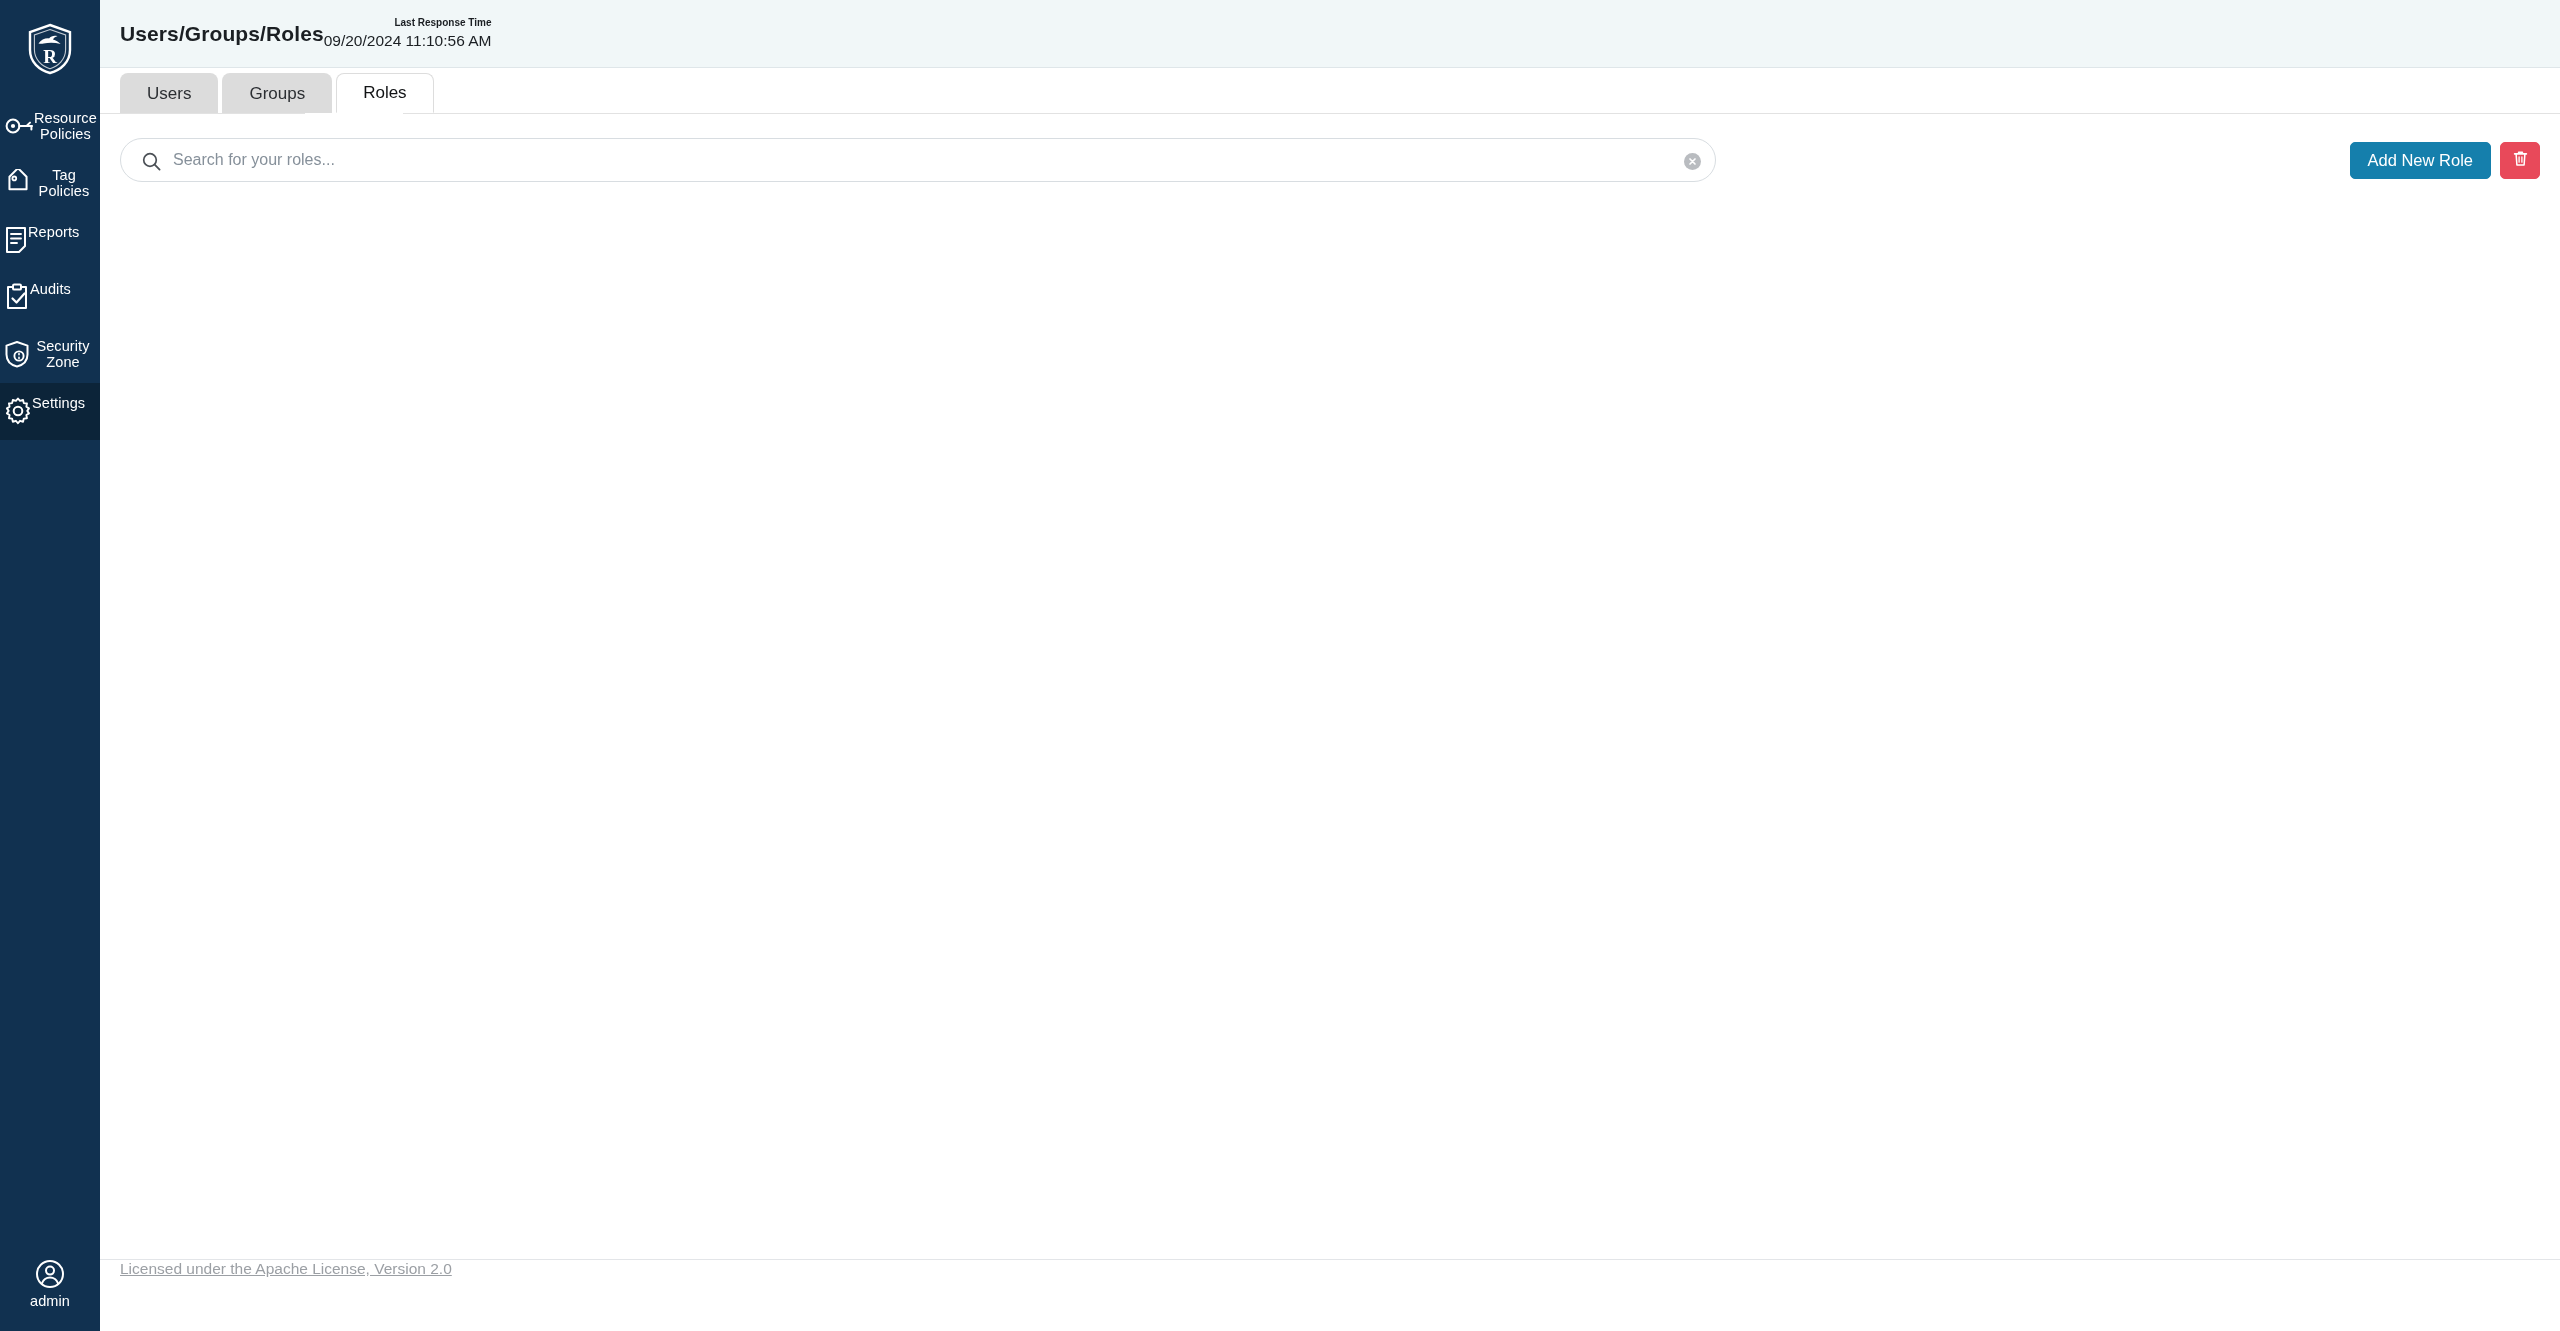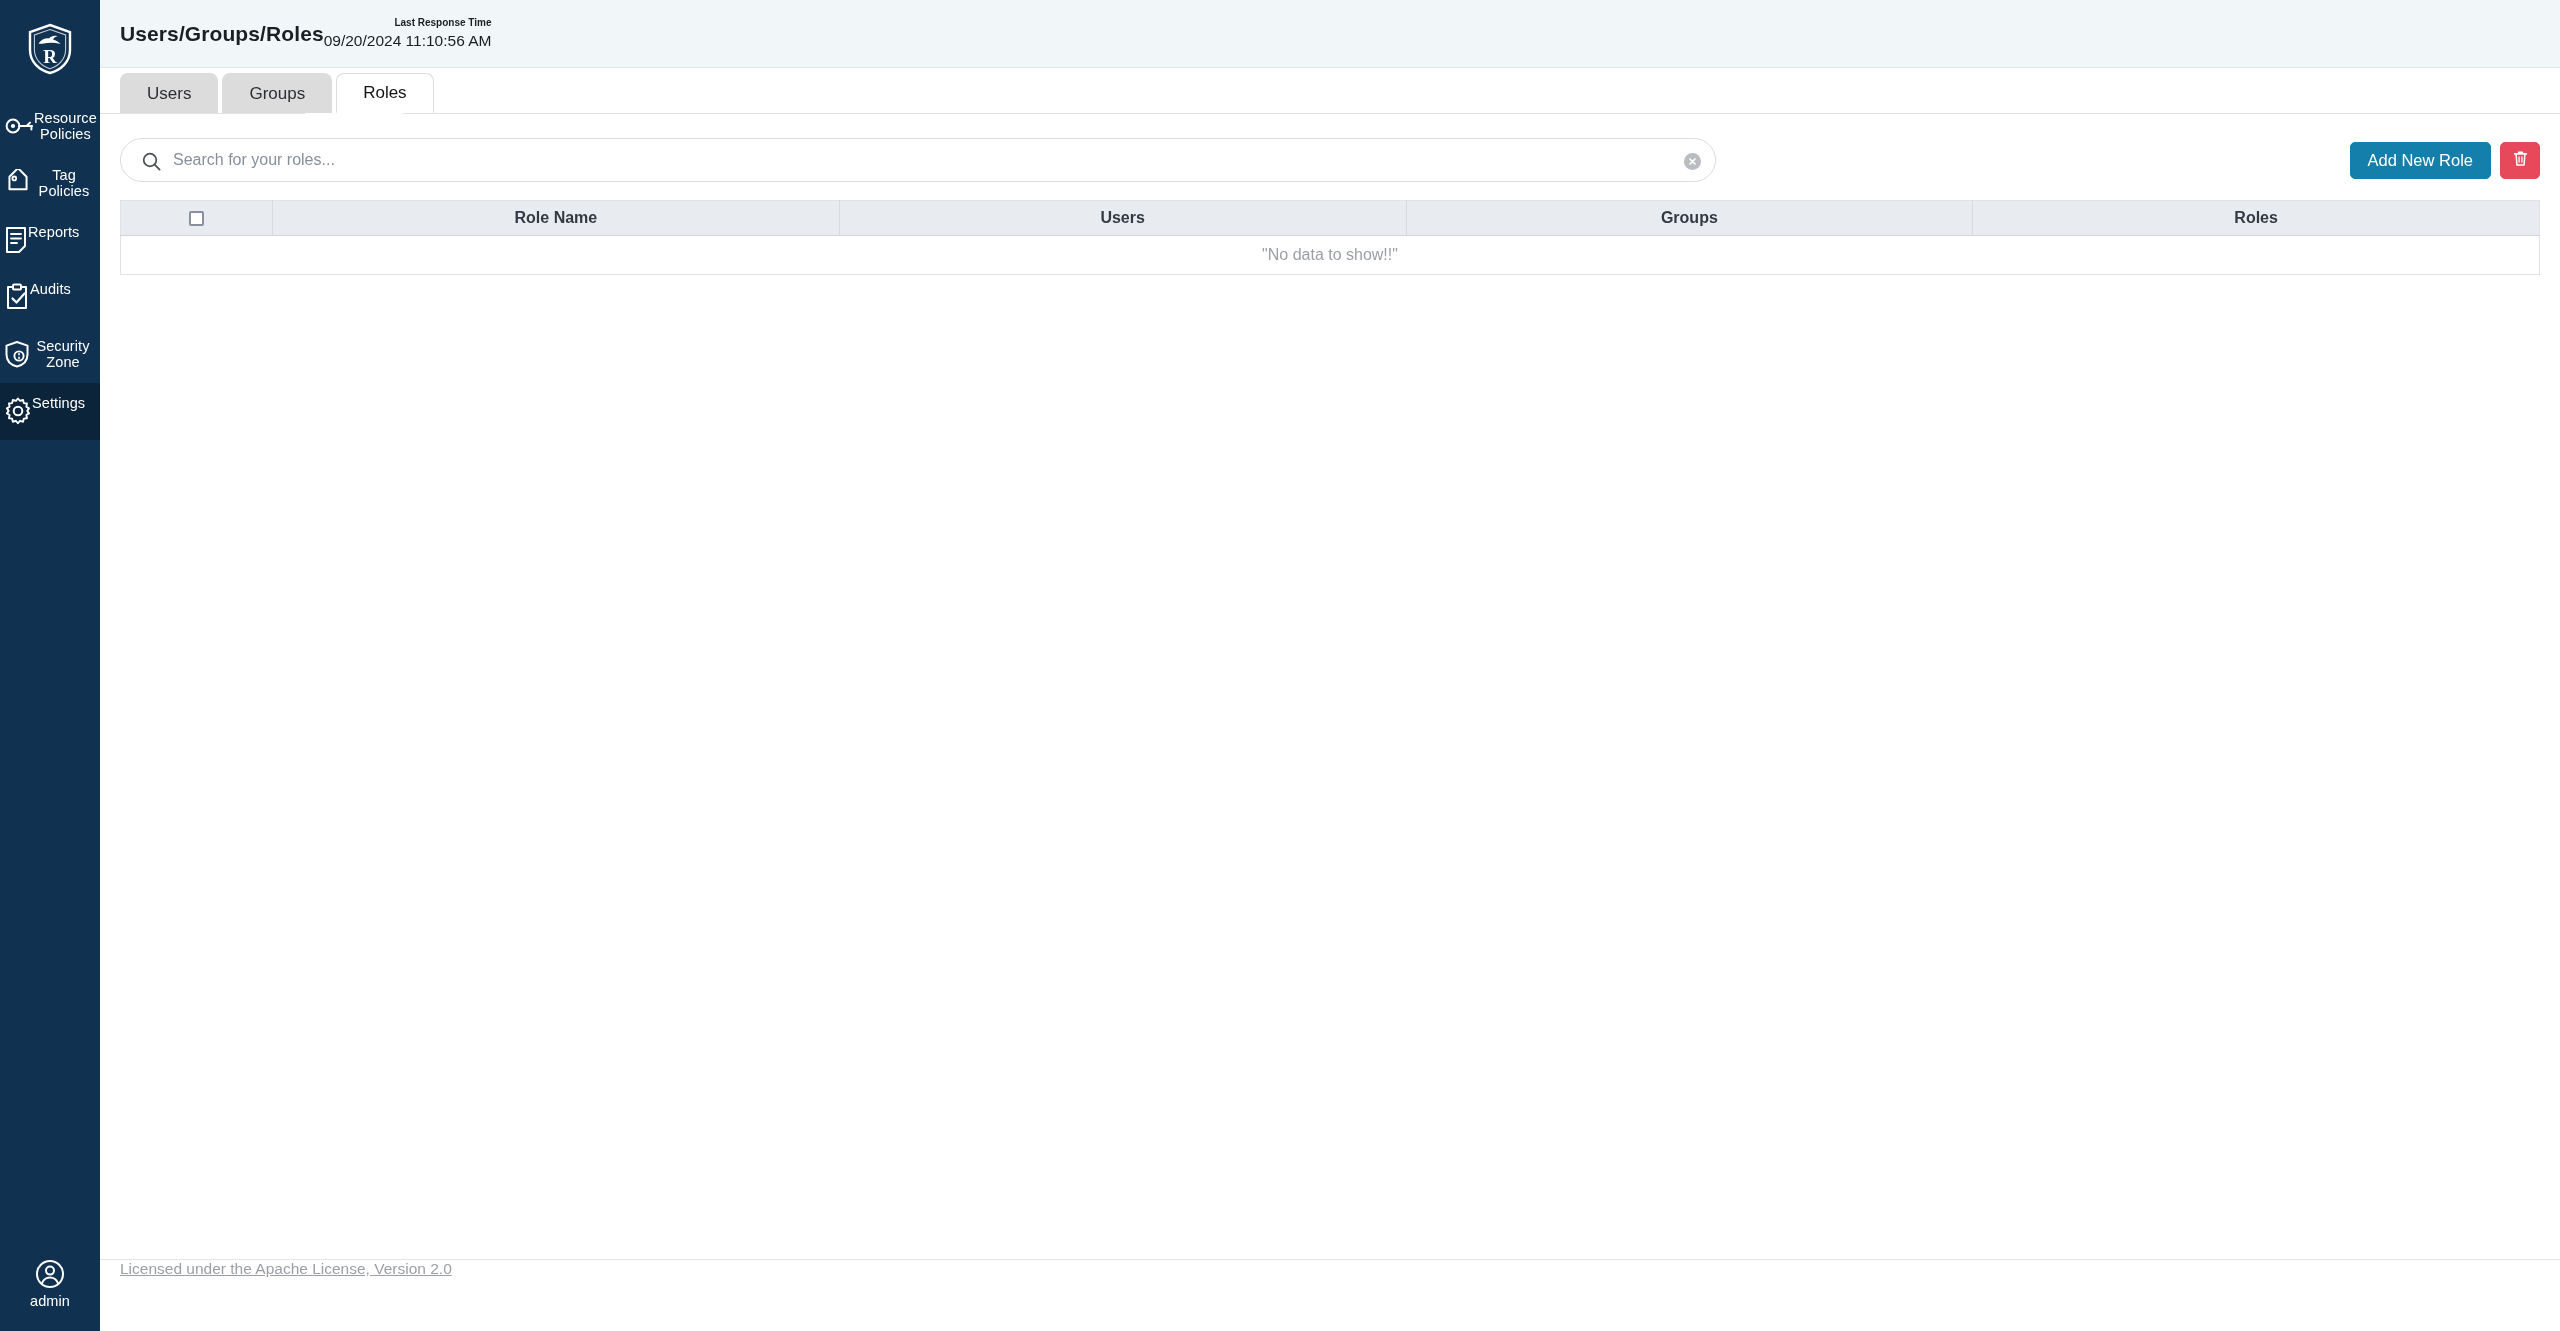--- a/index.html
+++ b/index.html
@@ -475,38 +475,20 @@
                 <path d="M5.6 3.9 V2.2 H9.4 V3.9" fill="none" stroke="#fff" stroke-width="1.5" stroke-linejoin="round"></path>
                 <path d="M3.1 3.9 L3.9 15 H11.1 L11.9 3.9" fill="none" stroke="#fff" stroke-width="1.5" stroke-linejoin="round"></path>
                 <path d="M6.1 6.8 V12.2 M8.9 6.8 V12.2" stroke="#fff" stroke-width="1.3" stroke-linecap="round"></path>
               </svg>
             </span>
           </button>
         </div>
 
       </div>
 
-      <table id="roles-table">
-        <thead>
-          <tr>
-            <th class="col-check">
-              <span class="hdr-checkbox"></span>
-            </th>
-            <th>Role Name</th>
-            <th>Users</th>
-            <th>Groups</th>
-            <th>Roles</th>
-          </tr>
-        </thead>
-        <tbody>
-          <tr>
-            <td colspan="5">"No data to show!!"</td>
-          </tr>
-        </tbody>
-      </table>
 
       <div id="table-spacer"></div>
     </section>
 
     <footer id="footer">
       <span id="license-link">Licensed under the Apache License, Version 2.0</span>
     </footer>
 
   </div>
 </div>

